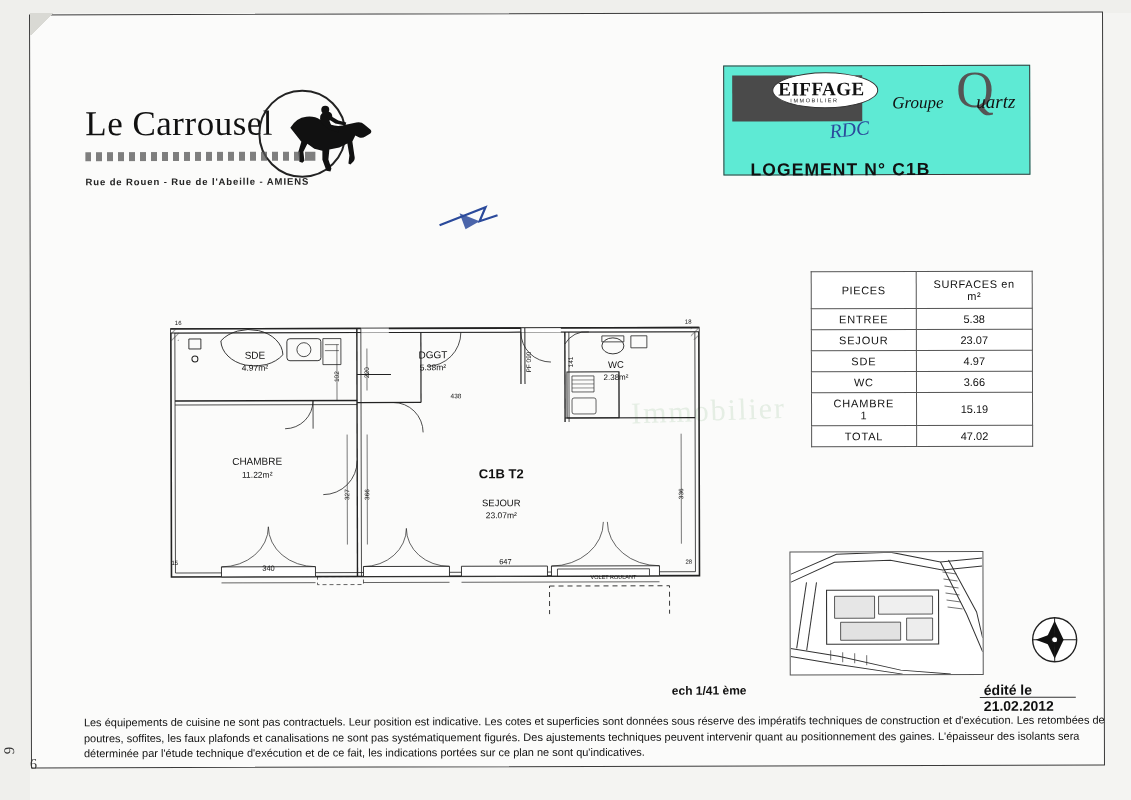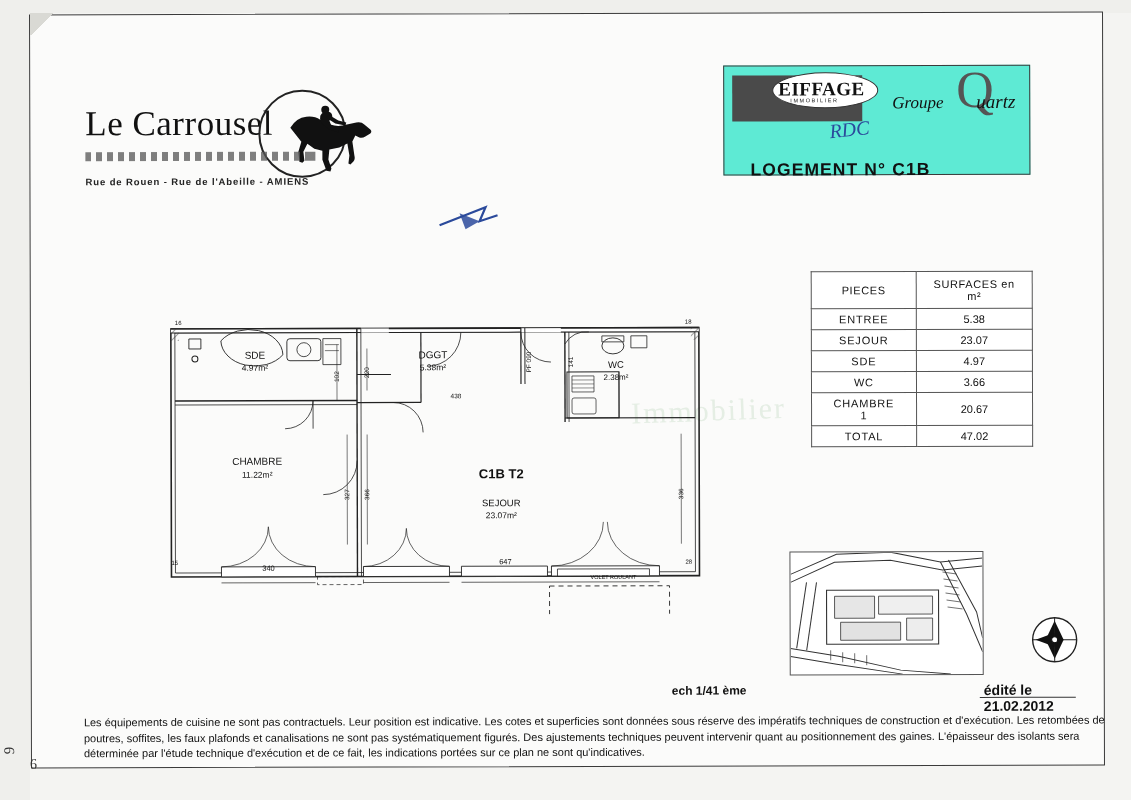--- a/index.html
+++ b/index.html
@@ -201,21 +201,21 @@
       <tr>
         <td class="lbl">SDE</td>
         <td>4.97</td>
       </tr>
       <tr>
         <td class="lbl">WC</td>
         <td>3.66</td>
       </tr>
       <tr>
         <td class="lbl">CHAMBRE 1</td>
-        <td>20.67</td>
+        <td>15.19</td>
       </tr>
       <tr>
         <td class="lbl">TOTAL</td>
         <td>47.02</td>
       </tr>
     </tbody>
   </table>
 
   <div id="watermark">Immobilier</div>
 

